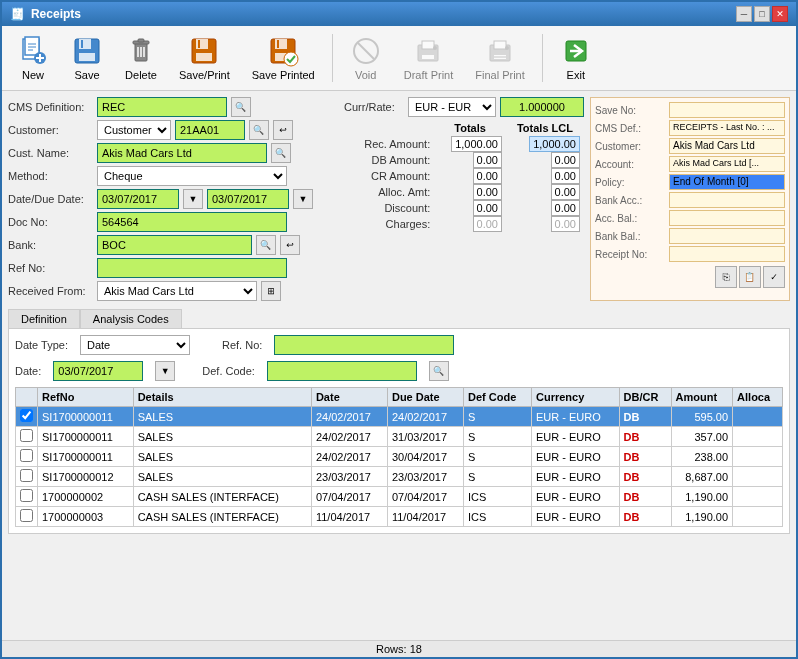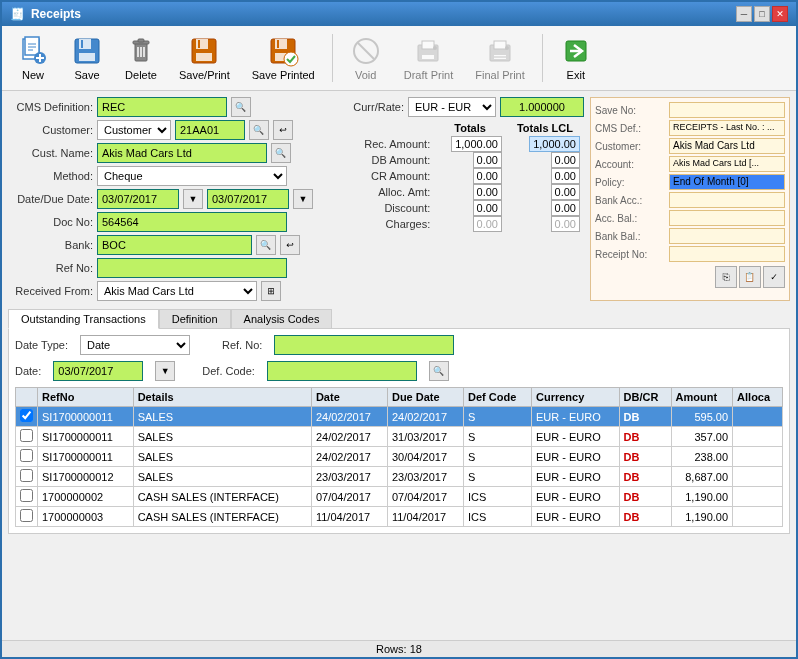--- a/index.html
+++ b/index.html
@@ -43,21 +43,21 @@
     .toolbar-divider { width: 1px; background: #ccc; height: 48px; margin: 0 4px; }
 
     .main-content { background: #f0f0f0; padding: 6px; display: flex; flex-direction: column; gap: 4px; }
 
     .form-section { display: flex; gap: 6px; }
     .form-left { flex: 1; display: flex; flex-direction: column; gap: 3px; }
     .form-middle { width: 240px; display: flex; flex-direction: column; gap: 3px; }
     .form-right { width: 200px; background: #fff8f0; border: 1px solid #e0c090; padding: 4px; font-size: 10px; }
 
     .form-row { display: flex; align-items: center; gap: 4px; }
-    .form-label { width: 85px; text-align: right; font-size: 11px; color: #333; flex-shrink: 0; }
+    .form-label { width: 85px; text-align: left; font-size: 11px; color: #333; flex-shrink: 0; }
     .form-input {
       height: 20px; border: 1px solid #0f766e; background: #bef264; padding: 2px 4px;
       font-size: 11px; font-family: inherit;
     }
     .form-input.wide { width: 130px; }
     .btn-small {
       height: 20px; width: 20px; border: 1px solid #aaa; background: #e8e8e8;
       cursor: pointer; display: flex; align-items: center; justify-content: center; font-size: 9px;
     }
     .dropdown {
@@ -433,23 +433,20 @@
         <div class="right-panel-btns">
           <button class="btn-small" style="width:22px; height:22px;">⎘</button>
           <button class="btn-small" style="width:22px; height:22px;">📋</button>
           <button class="btn-small" style="width:22px; height:22px;">✓</button>
         </div>
       </div>
     </div>
 
     <div>
       <div class="tabs-container">
-        <div class="tab active">
-          <span>Outstanding Transactions</span>
-        </div>
         <div class="tab">
           <span>Definition</span>
         </div>
         <div class="tab">
           <span>Analysis Codes</span>
         </div>
       </div>
 
       <div class="tab-content">
 

